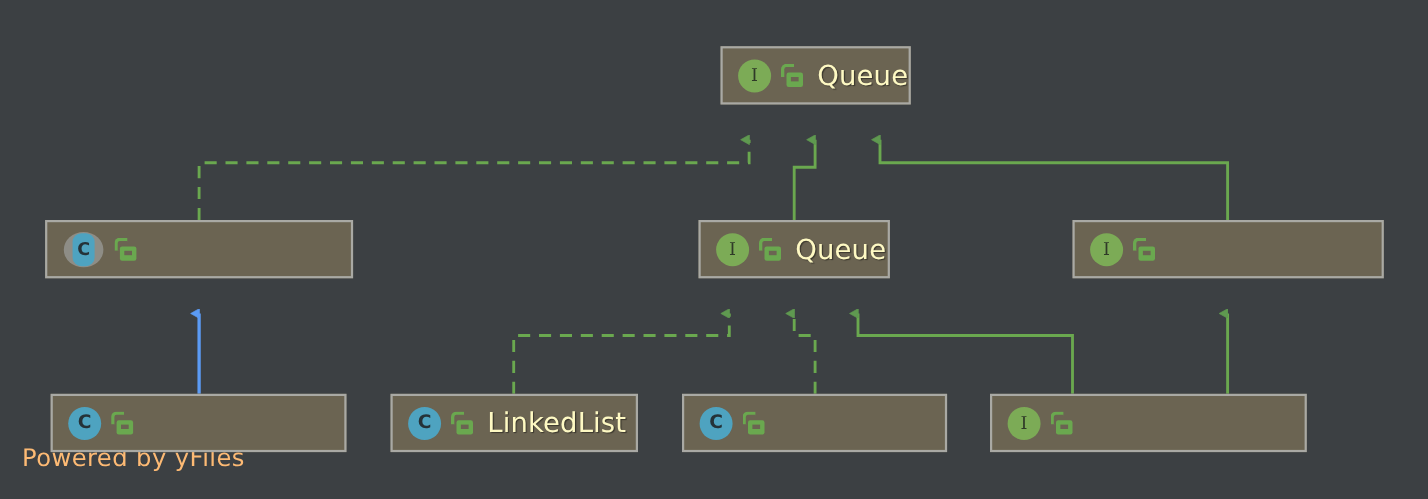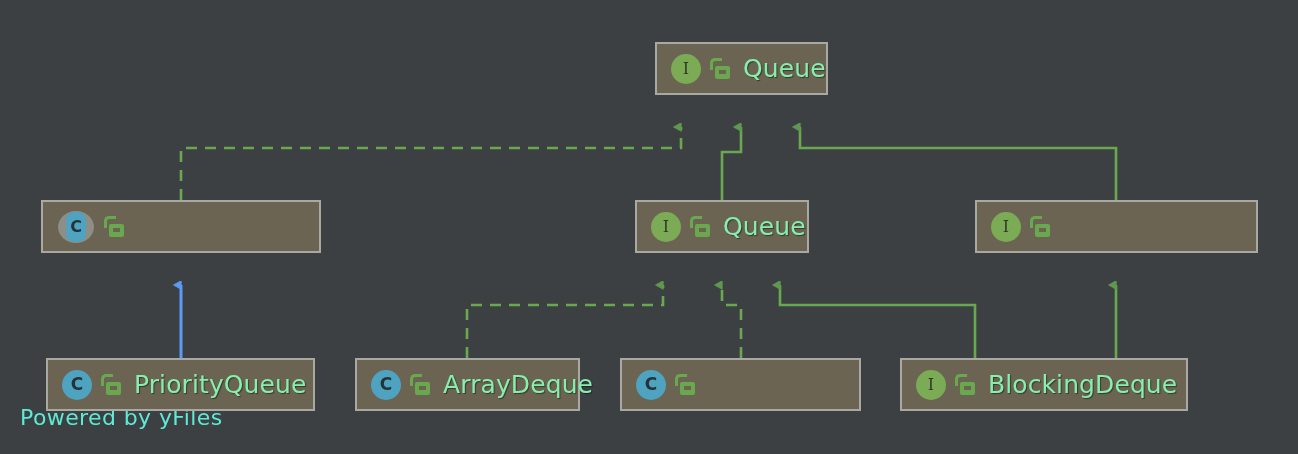--- a/index.html
+++ b/index.html
@@ -81,30 +81,30 @@
     background:#6aa84f;border-radius:2px;
   }
   .ico-lock .keyh{
     position:absolute;left:9px;top:12px;
     width:7px;height:4px;background:#6b6452;
   }
 
   .node .label{
     margin-left:13px;
     font-size:25px;
-    color:#86efac;
+    color:#fef9c3;
     white-space:nowrap;
     text-shadow:1px 1px 1px rgba(0,0,0,.45);
     letter-spacing:.1px;
     line-height:1;
   }
 
   .watermark{
     position:absolute;left:20px;top:405px;
-    font-size:22px;color:#5eead4;
+    font-size:22px;color:#fdba74;
     letter-spacing:.4px;
     z-index:1;
     user-select:none;
   }
 </style>
 </head>
 <body>
 
 <div id="canvas">
 
@@ -188,33 +188,32 @@
 
   <div class="node" style="left:46px;top:358px;width:269px;height:53px;">
     <div class="badges">
       <div class="ico-class">C</div>
       <div class="ico-lock">
         <div class="shackle"></div>
           <div class="bodyl"></div>
           <div class="keyh"></div>
       </div>
     </div>
-    <div class="label">PriorityQueue</div>
   </div>
 
   <div class="node" style="left:355px;top:358px;width:225px;height:53px;">
     <div class="badges">
       <div class="ico-class">C</div>
       <div class="ico-lock">
         <div class="shackle"></div>
           <div class="bodyl"></div>
           <div class="keyh"></div>
       </div>
     </div>
-    <div class="label">ArrayDeque</div>
+    <div class="label">LinkedList</div>
   </div>
 
   <div class="node" style="left:620px;top:358px;width:241px;height:53px;">
     <div class="badges">
       <div class="ico-class">C</div>
       <div class="ico-lock">
         <div class="shackle"></div>
           <div class="bodyl"></div>
           <div class="keyh"></div>
       </div>
@@ -223,16 +222,15 @@
 
   <div class="node" style="left:900px;top:358px;width:288px;height:53px;">
     <div class="badges">
       <div class="ico-interface">I</div>
       <div class="ico-lock">
         <div class="shackle"></div>
           <div class="bodyl"></div>
           <div class="keyh"></div>
       </div>
     </div>
-    <div class="label">BlockingDeque</div>
   </div>
 
 </div>
 
 </body></html>

